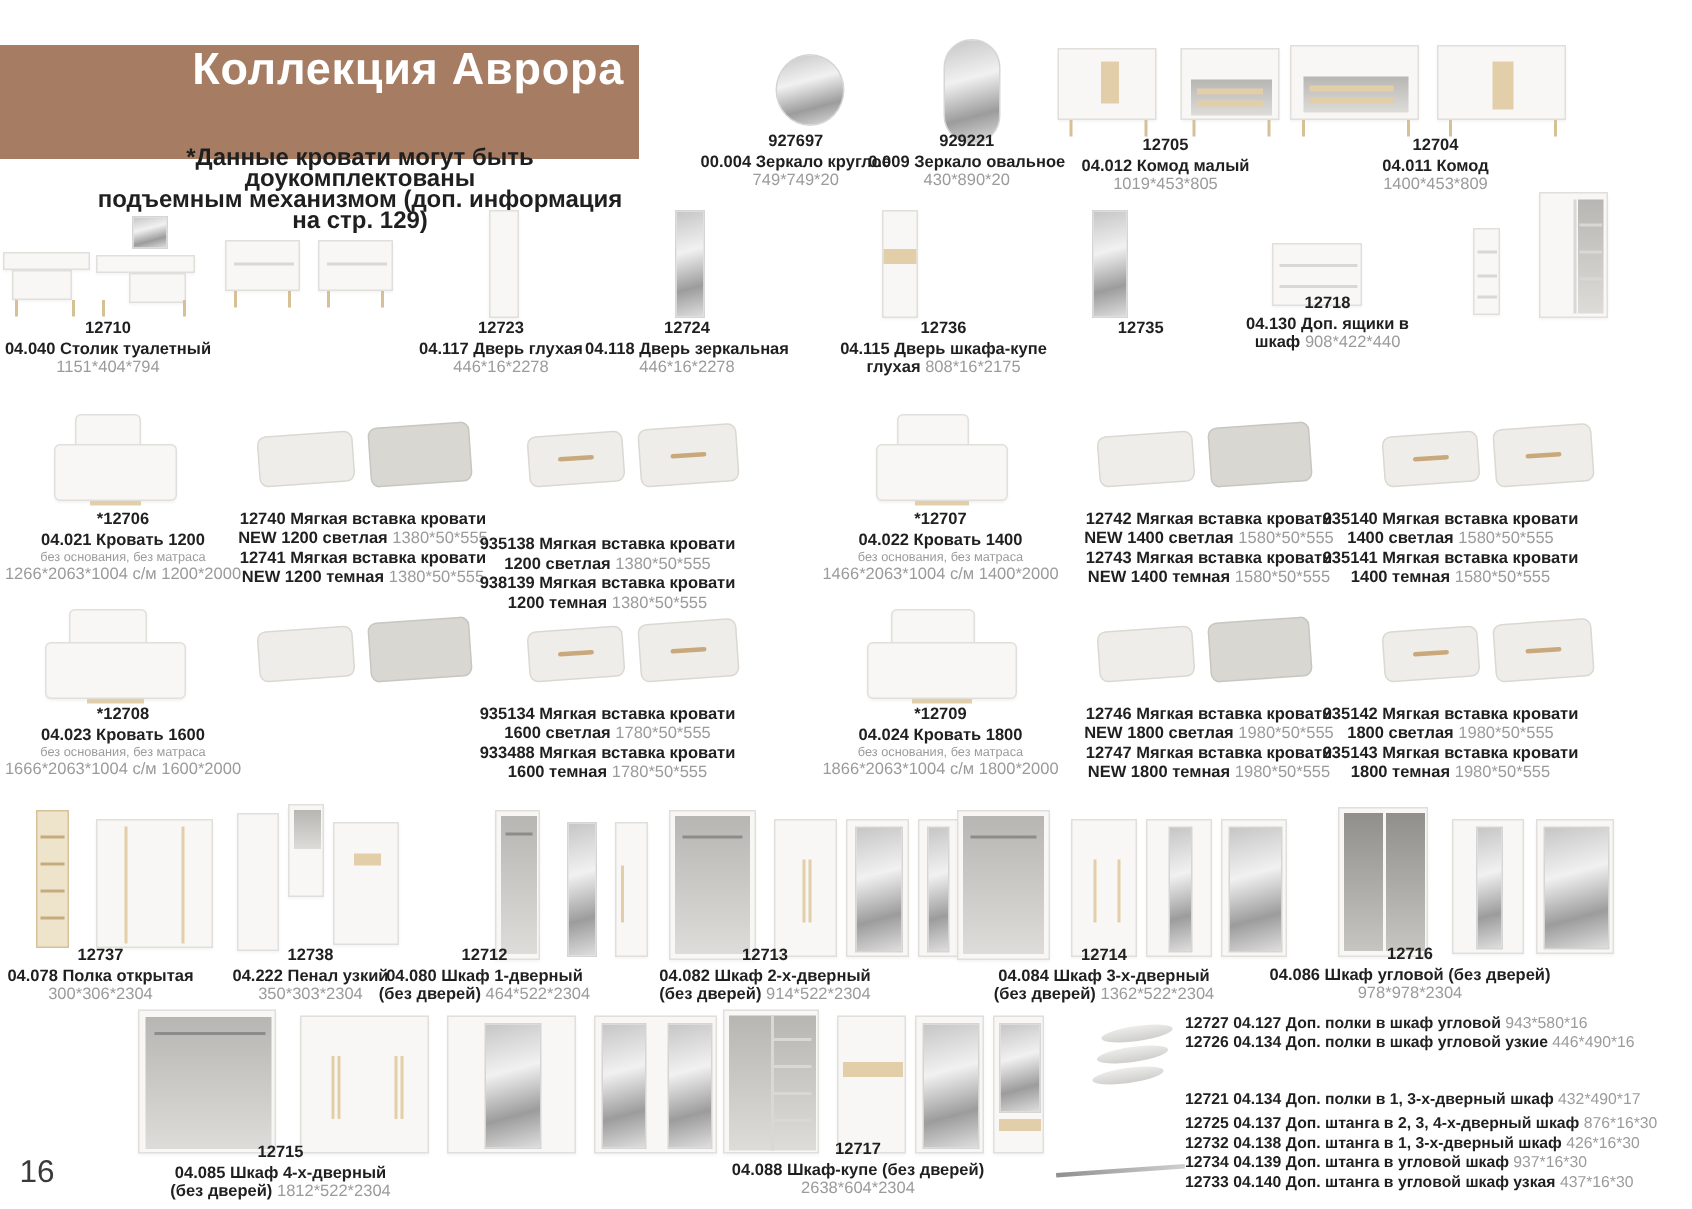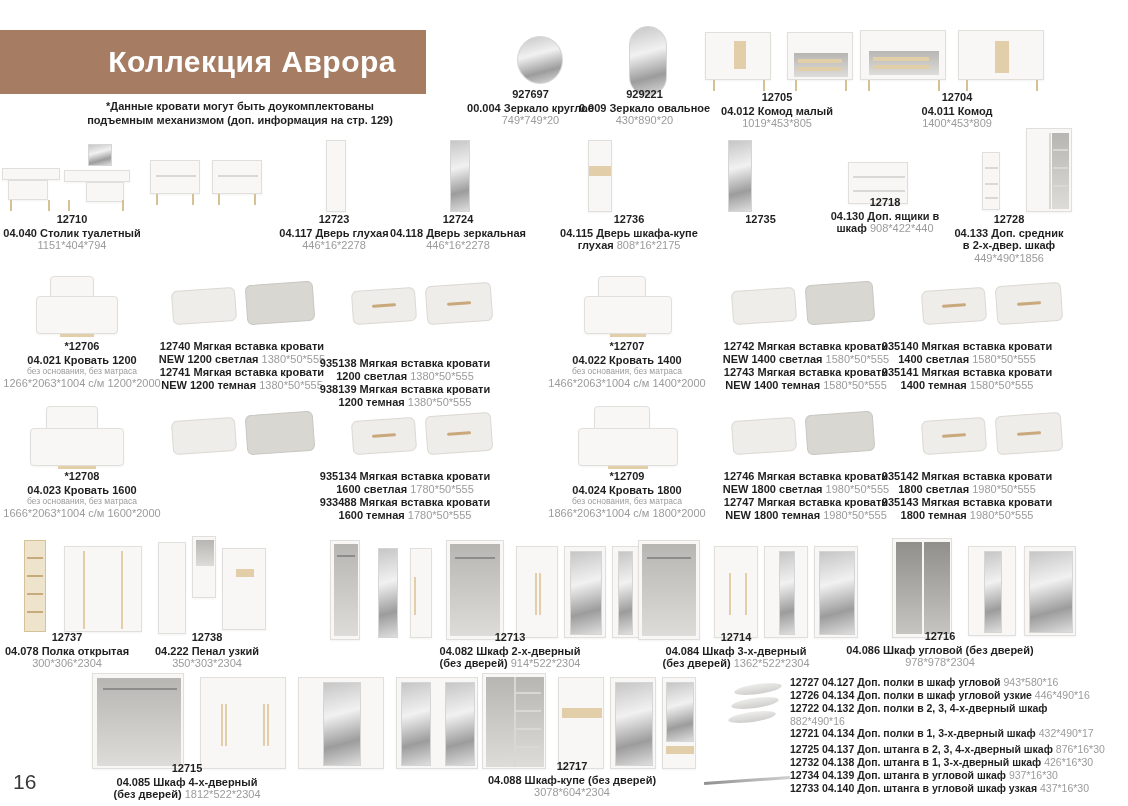--- a/index.html
+++ b/index.html
@@ -1,22 +1,22 @@
 <!DOCTYPE html>
 <html><head>
 <meta charset="utf-8">
 <style>
   html,body{margin:0;padding:0;background:#fff}
   .page{position:relative;width:1128px;height:806px;background:#ffffff;overflow:hidden;
         font-family:"Liberation Sans",sans-serif;color:#1f1f1f}
   
-  .banner{position:absolute;left:0;top:30px;width:426px;height:64px;background:#a67d63;color:#fff;
-          display:flex;align-items:center;justify-content:flex-end;padding-right:30px;box-sizing:border-box;
+  .banner{position:absolute;left:0;top:30px;width:426px;height:76px;background:#a67d63;color:#fff;
+          display:flex;align-items:flex-start;justify-content:flex-end;padding-right:10px;box-sizing:border-box;
           font-size:30px;font-weight:700;letter-spacing:.5px}
-  .note{position:absolute;left:60px;top:99px;width:360px;text-align:center;font-size:11px;font-weight:700;line-height:14px}
+  .note{position:absolute;left:60px;top:99px;width:360px;text-align:center;font-size:16px;font-weight:700;line-height:14px}
   .pageno{position:absolute;left:13px;top:770px;font-size:21px;color:#3a3a3a}
   
   .card{position:absolute;text-align:center;font-size:11px;line-height:12.5px}
   .code{font-weight:700;margin-bottom:1px}
   .pname{font-weight:700}
   .n2{font-weight:700}
   .dims{color:#9b9b9b;font-weight:400}
   .sub{color:#9b9b9b;font-size:8.5px;line-height:11px}
   .icard{position:absolute;text-align:center;font-size:11px;font-weight:700;line-height:13px}
   .xrow{position:absolute;left:790px;font-size:10.5px;font-weight:700;white-space:nowrap;line-height:12.5px}
@@ -173,26 +173,20 @@
     <div class="code">12736</div>
     <div class="pname"><span>04.115 Дверь шкафа-купе глухая</span> <span class="dims">808*16*2175</span></div>
   </div>
   <div class="card" style="left:683px;top:213px;width:155px">
     <div class="code">12735</div>
   </div>
   <div class="card" style="left:829px;top:196px;width:112px">
     <div class="code">12718</div>
     <div class="pname"><span>04.130 Доп. ящики в шкаф</span> <span class="dims">908*422*440</span></div>
   </div>
-  <div class="card" style="left:934px;top:213px;width:150px">
-    <div class="code">12728</div>
-    <div class="pname">04.133 Доп. средник</div>
-    <div class="n2">в 2-х-двер. шкаф</div>
-    <div class="dims">449*490*1856</div>
-  </div>
 
   <div class="img" style="left:36px;top:276px;width:88px;height:62px">
     <div class="f rtop" style="left:14px;top:0;width:44px;height:26px"></div>
     <div class="f r4" style="left:0;top:20px;width:82px;height:38px"></div>
     <div class="w" style="left:24px;top:58px;width:34px;height:3px"></div>
   </div>
   <div class="img" style="left:172px;top:281px;width:145px;height:45px">
     <div class="ins1" style="left:0;top:8px;width:62px;height:32px"></div>
     <div class="ins2" style="left:74px;top:2px;width:66px;height:38px"></div>
   </div>
@@ -404,20 +398,25 @@
 
   <div class="card" style="left:-13px;top:631px;width:160px">
     <div class="code">12737</div>
     <div class="pname">04.078 Полка открытая</div>
     <div class="dims">300*306*2304</div>
   </div>
   <div class="card" style="left:127px;top:631px;width:160px">
     <div class="code">12738</div>
     <div class="pname">04.222 Пенал узкий</div>
     <div class="dims">350*303*2304</div>
+  </div>
+  <div class="card" style="left:233px;top:631px;width:180px">
+    <div class="code">12712</div>
+    <div class="pname">04.080 Шкаф 1-дверный</div>
+    <div><span class="n2">(без дверей)</span> <span class="dims">464*522*2304</span></div>
   </div>
   <div class="card" style="left:415px;top:631px;width:190px">
     <div class="code">12713</div>
     <div class="pname">04.082 Шкаф 2-х-дверный</div>
     <div><span class="n2">(без дверей)</span> <span class="dims">914*522*2304</span></div>
   </div>
   <div class="card" style="left:636px;top:631px;width:200px">
     <div class="code">12714</div>
     <div class="pname">04.084 Шкаф 3-х-дверный</div>
     <div><span class="n2">(без дверей)</span> <span class="dims">1362*522*2304</span></div>
@@ -473,29 +472,25 @@
   <div class="rodicon" style="left:704px;top:779px"></div>
 
   <div class="card" style="left:87px;top:762px;width:200px">
     <div class="code">12715</div>
     <div class="pname">04.085 Шкаф 4-х-дверный</div>
     <div><span class="n2">(без дверей)</span> <span class="dims">1812*522*2304</span></div>
   </div>
   <div class="card" style="left:462px;top:760px;width:220px">
     <div class="code">12717</div>
     <div class="pname">04.088 Шкаф-купе (без дверей)</div>
-    <div class="dims">3078*604*2304</div>
+    <div class="dims">2638*604*2304</div>
   </div>
 
   <div class="xrow" style="top:676px"><span>12727 04.127 Доп. полки в шкаф угловой</span> <span class="dims">943*580*16</span></div>
   <div class="xrow" style="top:689px"><span>12726 04.134 Доп. полки в шкаф угловой узкие</span> <span class="dims">446*490*16</span></div>
-  <div class="xrow" style="top:702px">
-    <div>12722 04.132 Доп. полки в 2, 3, 4-х-дверный шкаф</div>
-    <div class="dims">882*490*16</div>
-  </div>
   <div class="xrow" style="top:727px"><span>12721 04.134 Доп. полки в 1, 3-х-дверный шкаф</span> <span class="dims">432*490*17</span></div>
   <div class="xrow" style="top:743px"><span>12725 04.137 Доп. штанга в 2, 3, 4-х-дверный шкаф</span> <span class="dims">876*16*30</span></div>
   <div class="xrow" style="top:756px"><span>12732 04.138 Доп. штанга в 1, 3-х-дверный шкаф</span> <span class="dims">426*16*30</span></div>
   <div class="xrow" style="top:769px"><span>12734 04.139 Доп. штанга в угловой шкаф</span> <span class="dims">937*16*30</span></div>
   <div class="xrow" style="top:782px"><span>12733 04.140 Доп. штанга в угловой шкаф узкая</span> <span class="dims">437*16*30</span></div>
 
   <div class="pageno">16</div>
 
 </div>
 

